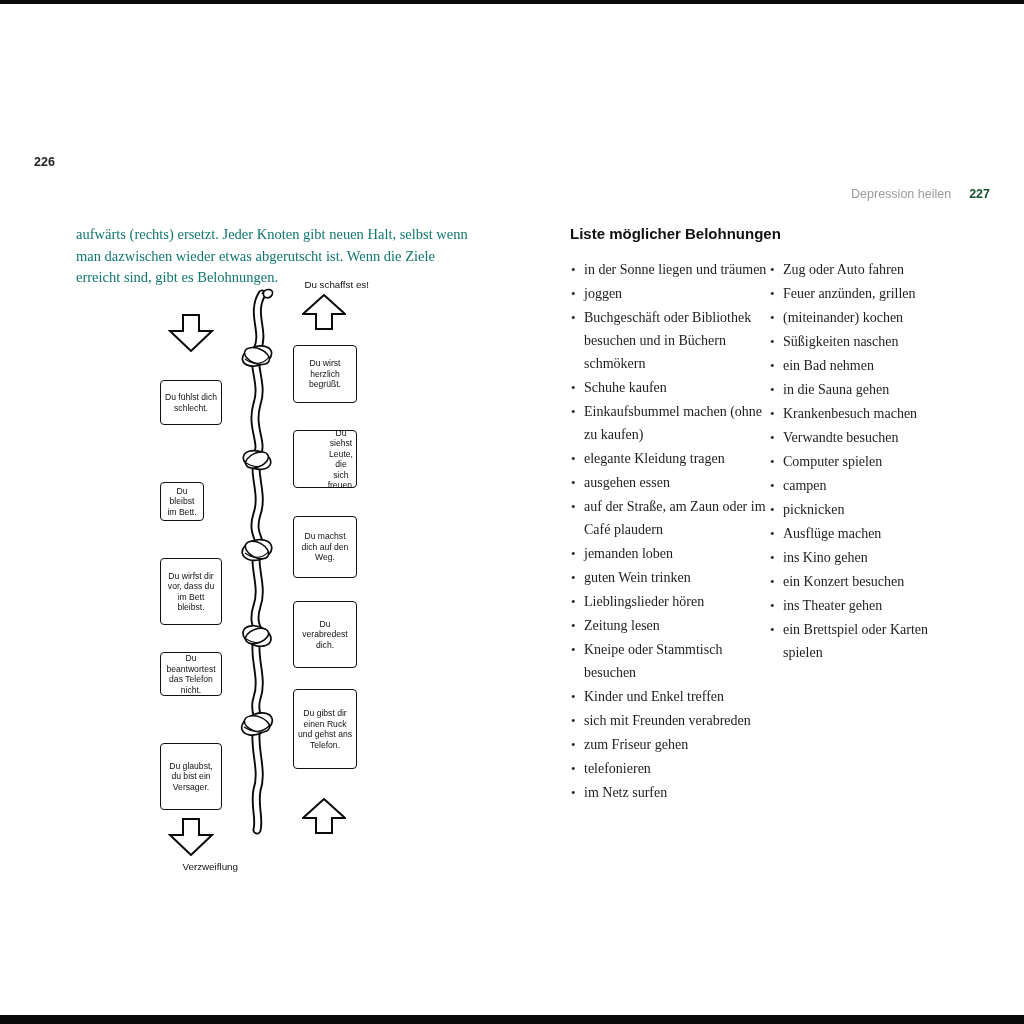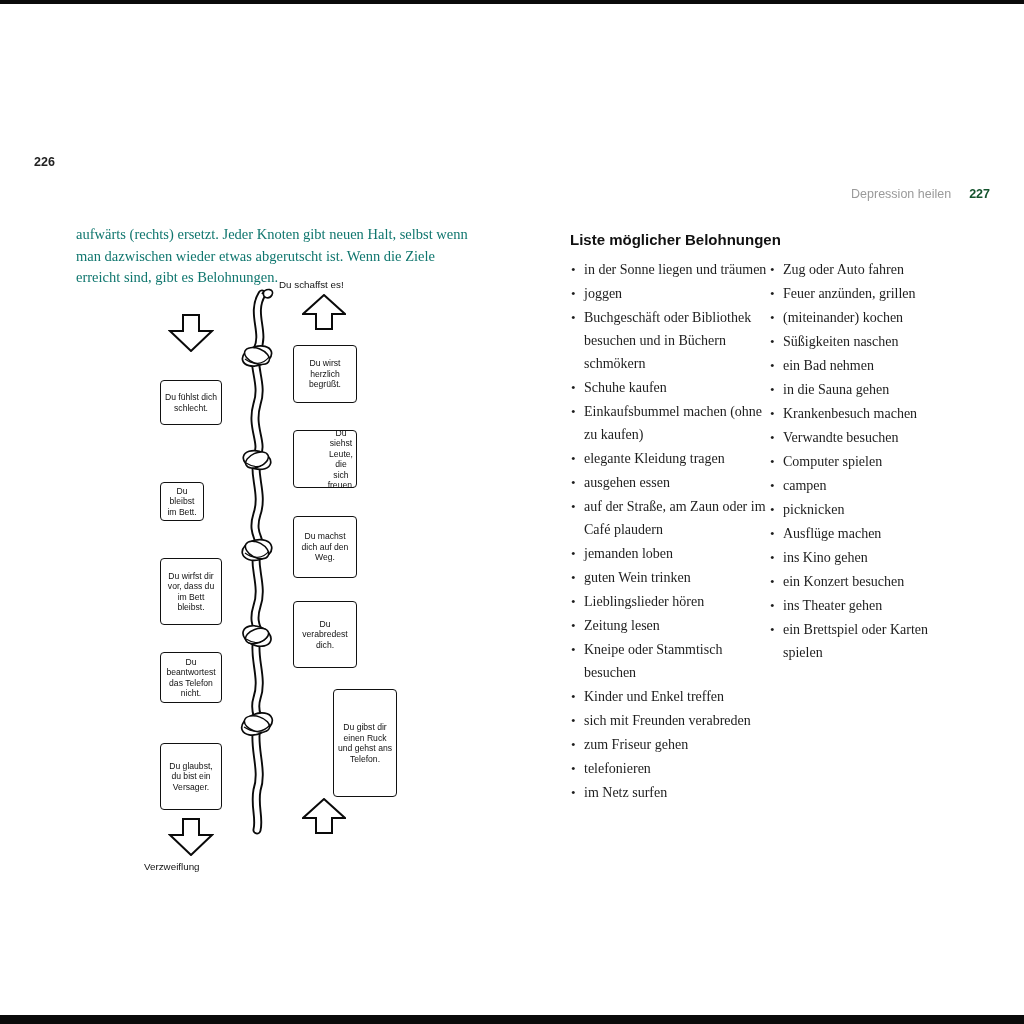--- a/index.html
+++ b/index.html
@@ -42,29 +42,29 @@
     display:flex; align-items:center; justify-content:center;
     text-align:center;
     font-family:"Liberation Sans", sans-serif;
     font-size:8.6px; line-height:10.5px; color:#111;
     padding:3px; overflow-wrap:break-word;
   }
   .arrow { position:absolute; }
   .diagram-label {
     position:absolute;
     font-family:"Liberation Sans", sans-serif;
-    font-size:9.8px; color:#111; text-align:left;
+    font-size:9.8px; color:#111; text-align:right;
   }
   .rope-svg { position:absolute; left:226px; top:286px; }
 
   
   .rewards-heading {
     position:absolute; left:570px; top:225px;
     font-family:"Liberation Sans", sans-serif;
-    font-weight:bold; font-size:15px; color:#111;margin-top:6px;
+    font-weight:bold; font-size:15px; color:#111;
   }
   .rewards-list { position:absolute; top:258px; list-style:none; }
   .rewards-col1 { left:584px; width:184px; }
   .rewards-col2 { left:783px; width:172px; }
   .rewards-list li {
     position:relative;
     font-size:14px; line-height:23px; color:#1d1d1d;
     margin-bottom:1px;
   }
   .rewards-list li::before {
@@ -122,40 +122,40 @@
   </g>
 </svg>
 
 <svg class="arrow" style="left:168px; top:314px;" width="46" height="38" viewBox="0 0 44 38">
   <polygon points="14,1 30,1 30,17 43,17 22,37 1,17 14,17" fill="#fff" stroke="#0a0a0a" stroke-width="2"></polygon>
 </svg>
 
 <div class="dbox" style="left:160px; top:380px; width:62px; height:45px;">Du fühlst dich schlecht.</div>
 <div class="dbox" style="left:160px; top:482px; width:44px; height:39px;">Du bleibst im Bett.</div>
 <div class="dbox" style="left:160px; top:558px; width:62px; height:67px;">Du wirfst dir vor, dass du im Bett bleibst.</div>
-<div class="dbox" style="left:160px; top:652px; width:62px; height:51px;">Du beantwortest das Telefon nicht.</div>
+<div class="dbox" style="left:160px; top:652px; width:62px; height:44px;">Du beantwortest das Telefon nicht.</div>
 <div class="dbox" style="left:160px; top:743px; width:62px; height:67px;">Du glaubst, du bist ein Versager.</div>
 
 <svg class="arrow" style="left:168px; top:818px;" width="46" height="38" viewBox="0 0 44 38">
   <polygon points="14,1 30,1 30,17 43,17 22,37 1,17 14,17" fill="#fff" stroke="#0a0a0a" stroke-width="2"></polygon>
 </svg>
 
 <div class="diagram-label" style="left:144px; top:861px; width:94px;">Verzweiflung</div>
 
 <div class="diagram-label" style="left:279px; top:279px; width:90px;">Du schaffst es!</div>
 
 <svg class="arrow" style="left:302px; top:294px;" width="44" height="36" viewBox="0 0 44 36">
   <polygon points="22,1 43,20 30,20 30,35 14,35 14,20 1,20" fill="#fff" stroke="#0a0a0a" stroke-width="2"></polygon>
 </svg>
 
 <div class="dbox" style="left:293px; top:345px; width:64px; height:58px;">Du wirst herzlich begrüßt.</div>
 <div class="dbox" style="left:293px; top:430px; width:64px; height:58px;padding-left:35px;">Du siehst Leute, die sich freuen.</div>
 <div class="dbox" style="left:293px; top:516px; width:64px; height:62px;">Du machst dich auf den Weg.</div>
 <div class="dbox" style="left:293px; top:601px; width:64px; height:67px;">Du verabredest dich.</div>
-<div class="dbox" style="left:293px; top:689px; width:64px; height:108px;margin-left:40px;">Du gibst dir einen Ruck und gehst ans Telefon.</div>
+<div class="dbox" style="left:293px; top:689px; width:64px; height:80px;">Du gibst dir einen Ruck und gehst ans Telefon.</div>
 
 <svg class="arrow" style="left:302px; top:798px;" width="44" height="36" viewBox="0 0 44 36">
   <polygon points="22,1 43,20 30,20 30,35 14,35 14,20 1,20" fill="#fff" stroke="#0a0a0a" stroke-width="2"></polygon>
 </svg>
 
 <h2 class="rewards-heading">Liste möglicher Belohnungen</h2>
 
 <ul class="rewards-list rewards-col1">
     <li>in der Sonne liegen und träumen</li>
     <li>joggen</li>

